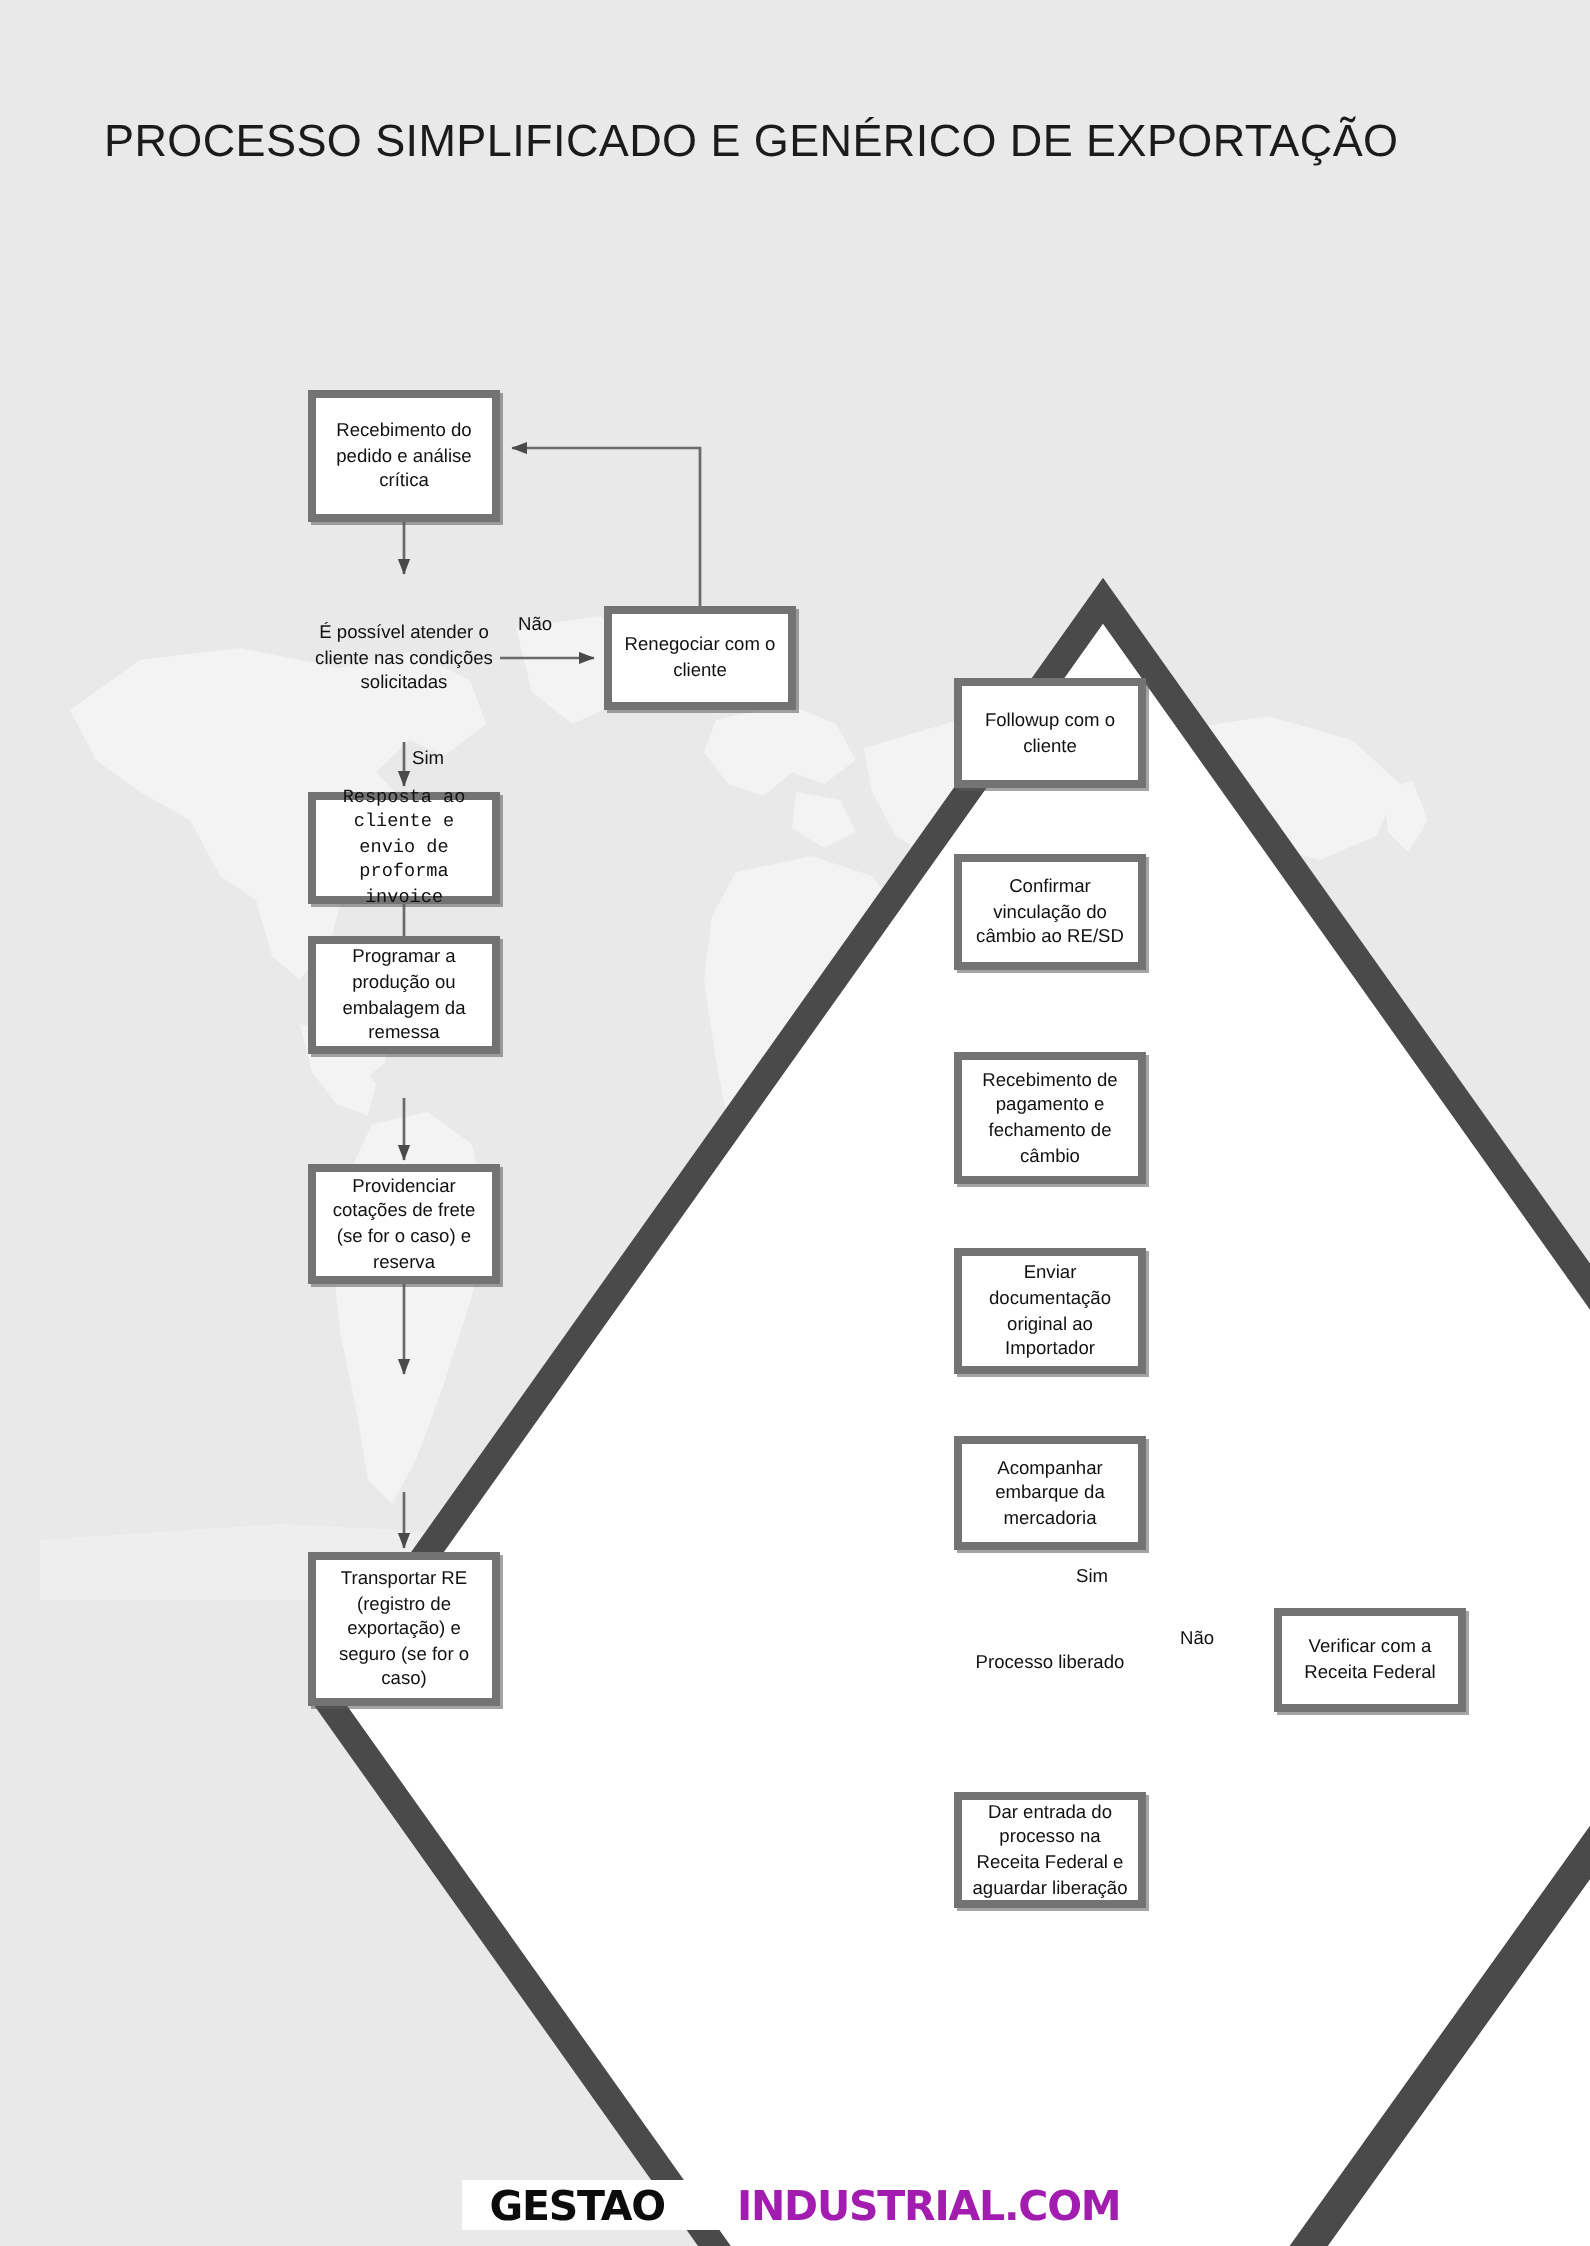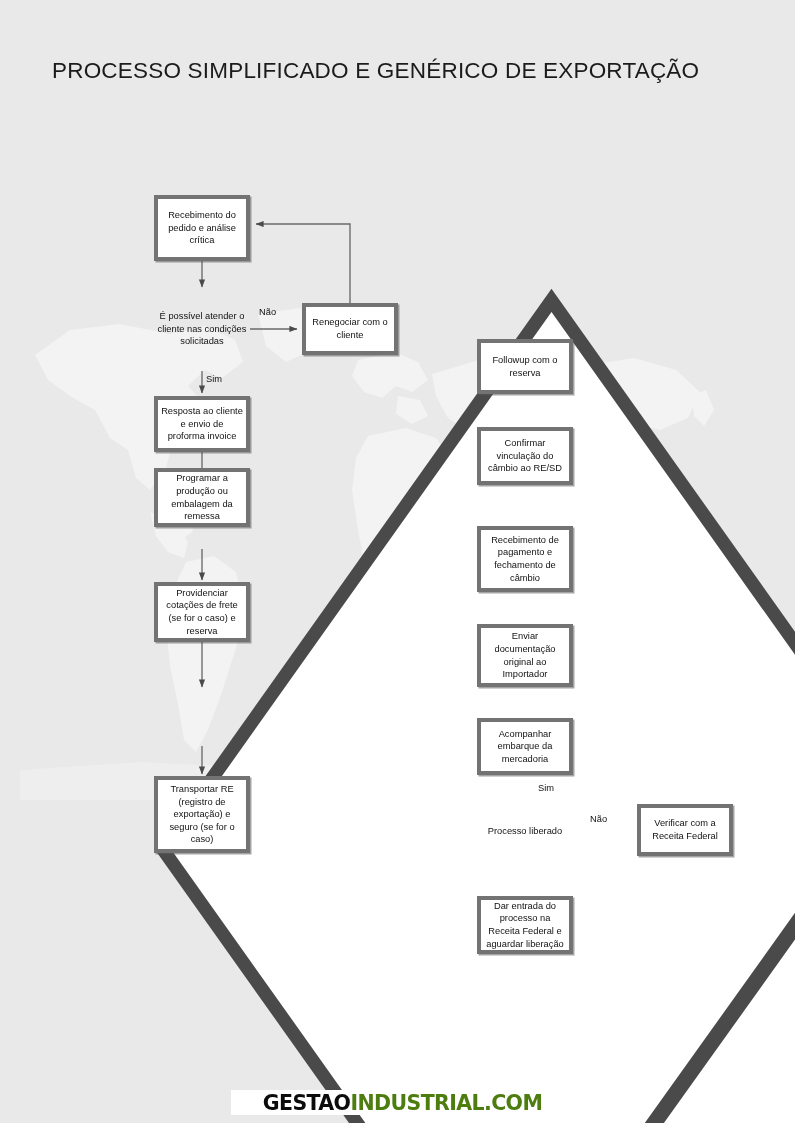--- a/index.html
+++ b/index.html
@@ -71,21 +71,21 @@
     width:343px;height:25px;
     background:#ffffff;
     display:flex;align-items:center;justify-content:center;
   }
   #footer .logo{
     font-family:"DejaVu Sans", sans-serif;
     font-weight:bold;font-size:20.5px;letter-spacing:-0.6px;
     white-space:nowrap;
   }
   #footer .lg-dark{color:#0c0c0c;}
-  #footer .lg-orange{color:#4d7c0f;}
+  #footer .lg-orange{color:#a21caf;padding-left:36px;}
 </style>
 </head>
 <body>
 
 <div id="page">
 
   <div id="watermark">
     <svg viewBox="0 0 795 640" preserveAspectRatio="none" aria-hidden="true">
       <g fill="#f3f3f3">
 
@@ -184,21 +184,21 @@
       <svg class="dshape" viewBox="0 0 96 84" preserveAspectRatio="none">
         <polygon points="48,1 95,42 48,83 1,42" fill="#ffffff" stroke="#4a4a4a" stroke-width="1.3"></polygon>
       </svg>
       <span class="dtext">É possível atender o cliente nas condições solicitadas</span>
     </div>
 
     <div class="node" style="left:302px;top:303px;width:96px;height:52px;">
       <span>Renegociar com o cliente</span>
     </div>
 
-    <div class="node" style="left:154px;top:396px;width:96px;height:56px;">
+    <div class="node" style="left:154px;top:396px;width:96px;height:56px;font-family:Liberation Mono, monospace;">
       <span>Resposta ao cliente e envio de proforma invoice</span>
     </div>
 
     <div class="node" style="left:154px;top:468px;width:96px;height:59px;">
       <span>Programar a produção ou embalagem da remessa</span>
     </div>
 
     <div class="node" style="left:154px;top:582px;width:96px;height:60px;">
       <span>Providenciar cotações de frete (se for o caso) e reserva</span>
     </div>
@@ -234,21 +234,21 @@
 
     <div class="node" style="left:477px;top:526px;width:96px;height:66px;">
       <span>Recebimento de pagamento e fechamento de câmbio</span>
     </div>
 
     <div class="node" style="left:477px;top:427px;width:96px;height:58px;">
       <span>Confirmar vinculação do câmbio ao RE/SD</span>
     </div>
 
     <div class="node" style="left:477px;top:339px;width:96px;height:55px;">
-      <span>Followup com o reserva</span>
+      <span>Followup com o cliente</span>
     </div>
 
     <div class="edge-label" style="left:259px;top:306px;">Não</div>
     <div class="edge-label" style="left:206px;top:373px;">Sim</div>
     <div class="edge-label" style="left:538px;top:782px;">Sim</div>
     <div class="edge-label" style="left:590px;top:813px;">Não</div>
 
   </div>
 
   <div id="footer">

